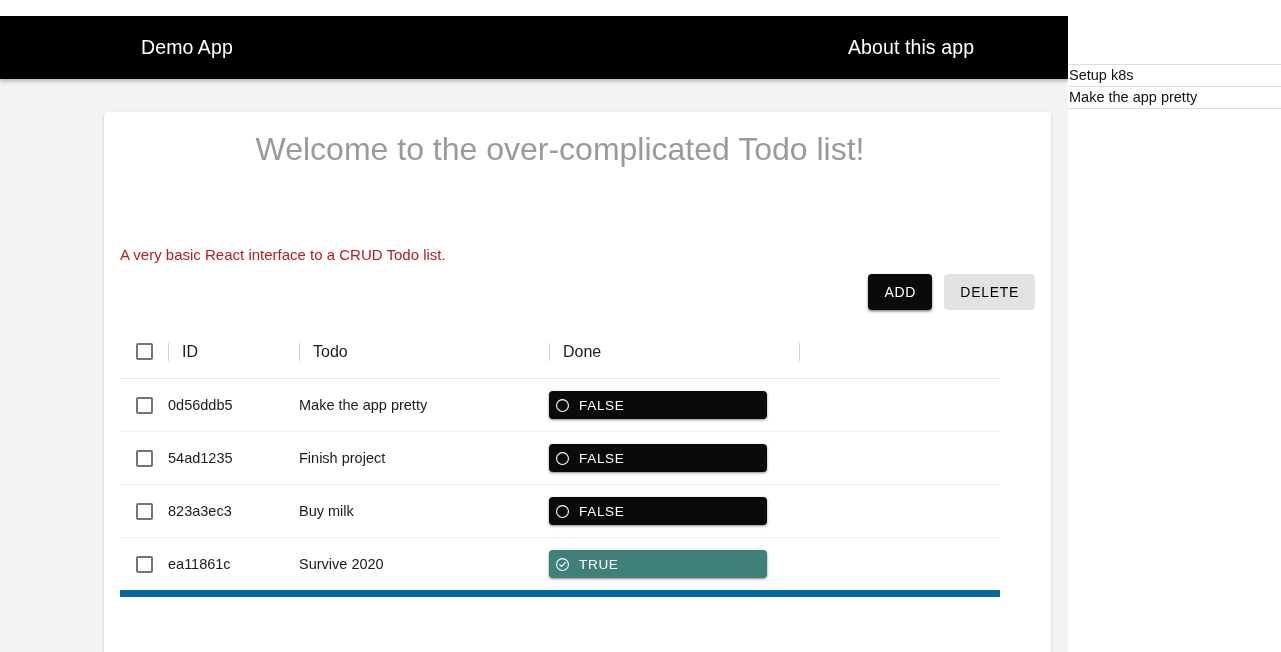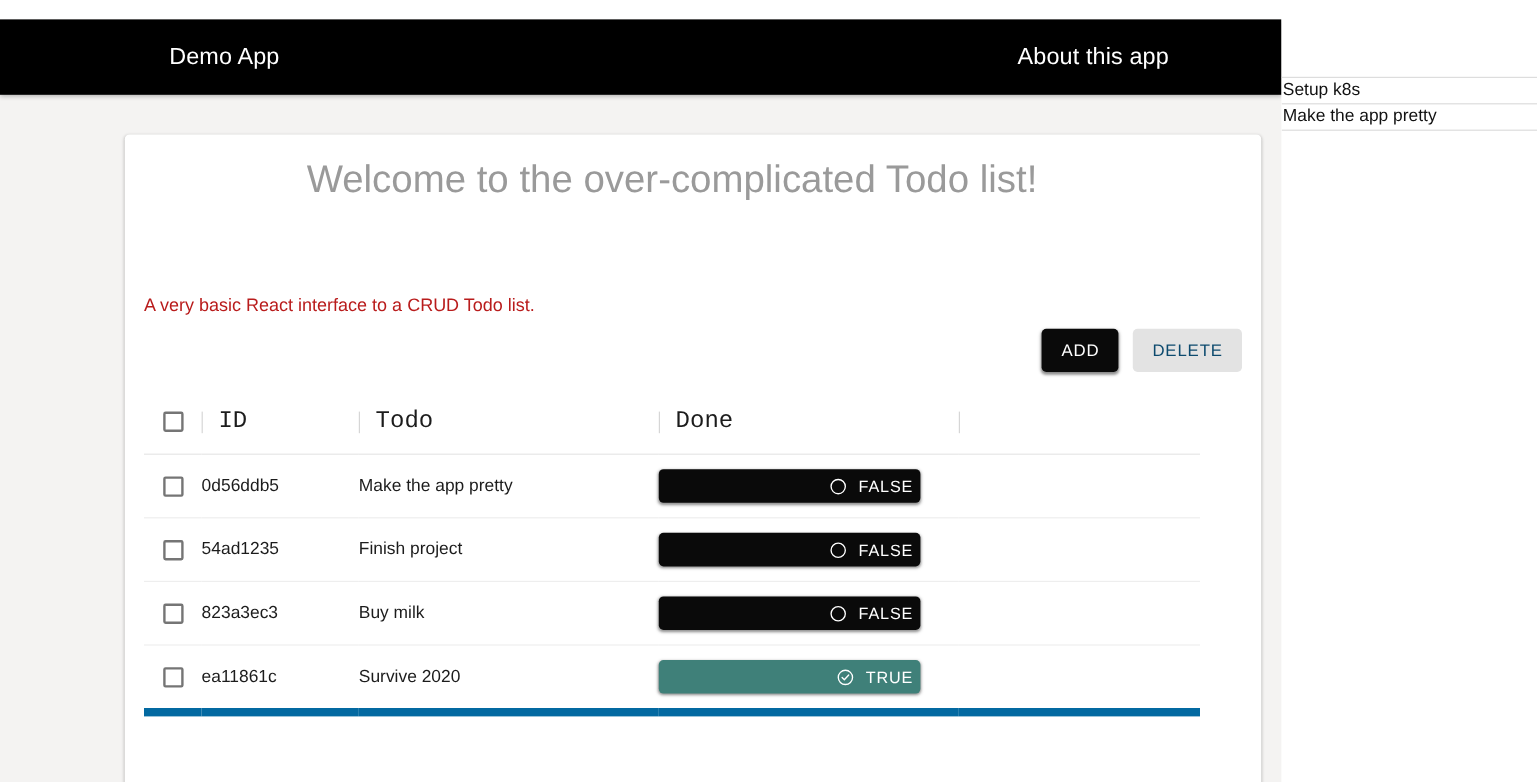--- a/index.html
+++ b/index.html
@@ -123,21 +123,21 @@
     padding: 0 16px;
     min-width: 64px;
   }
   #add-button {
     background: #0a0a0a;
     color: #ffffff;
     box-shadow: 0 1px 3px rgba(0,0,0,0.35), 0 2px 2px rgba(0,0,0,0.22);
   }
   #delete-button {
     background: #e3e3e3;
-    color: #0c4a6e;
+    color: #000000;
     cursor: default;
   }
 
   
   #todo-table {
     position: absolute;
     left: 16px;
     top: 213px;
     width: 880px;
     border-collapse: collapse;
@@ -155,25 +155,24 @@
   .col-id    { width: 131px; }
   .col-todo  { width: 250px; }
   .col-done  { width: 250px; }
   .col-extra { width: 201px; }
 
   #table-head tr {
     height: 53px;
     border-bottom: 1px solid #e6e6e6;
   }
   #table-head th {
-    font-size: 20px;
+    font-size: 16px;
     color: #1c1c1c;
     vertical-align: middle;
     position: relative;
-    font-family: Liberation Mono, monospace;
   }
   .divider-cell::before {
     content: "";
     position: absolute;
     left: 0;
     top: 50%;
     transform: translateY(-50%);
     width: 1px;
     height: 18px;
     background: #d6d6d6;
@@ -209,21 +208,21 @@
     border-radius: 2px;
     box-sizing: border-box;
     background: transparent;
   }
   #table-head .checkbox-wrap { height: 53px; }
 
   
   .done-btn {
     display: flex;
     align-items: center;
-    justify-content: flex-end;
+    justify-content: flex-start;
     gap: 9px;
     width: 218px;
     height: 28px;
     border: none;
     border-radius: 4px;
     color: #ffffff;
     font-family: "Liberation Sans", sans-serif;
     font-size: 13.5px;
     letter-spacing: 0.7px;
     cursor: pointer;

